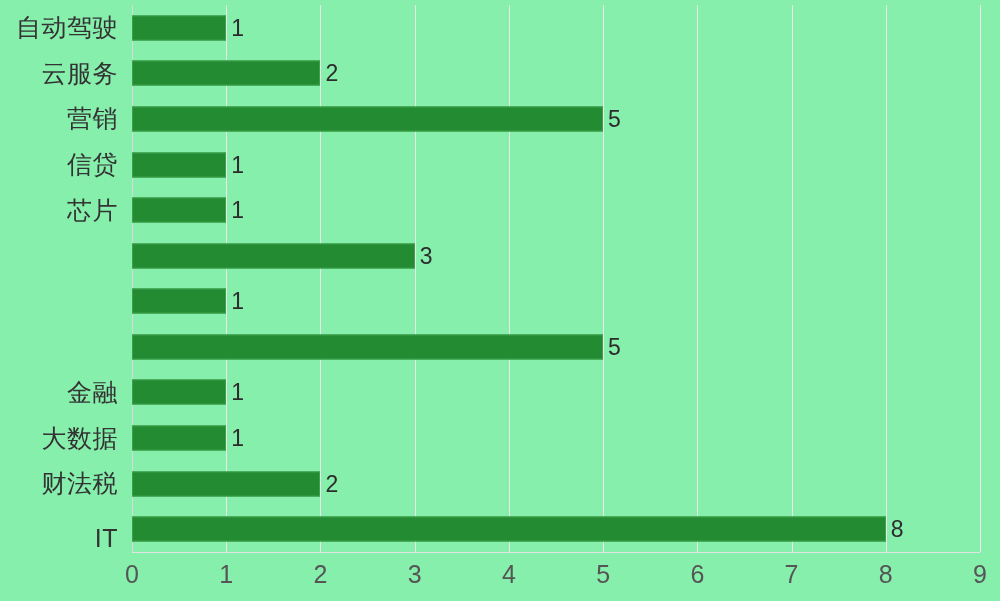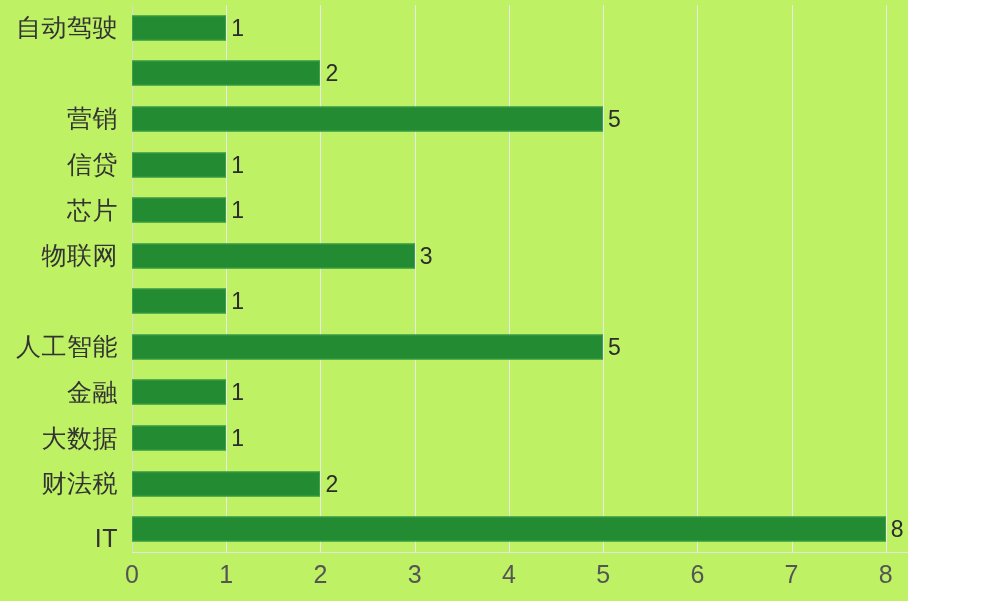--- a/index.html
+++ b/index.html
@@ -2,23 +2,23 @@
 <html><head>
 <meta charset="utf-8">
 <style>
   html, body {
     margin: 0;
     padding: 0;
     background: #ffffff;
   }
   #chart-root {
     position: relative;
-    width: 908px;
+    width: 1000px;
     height: 601px;
-    background: #bef264;
+    background: #86efac;
     font-family: "Liberation Sans", "DejaVu Sans", sans-serif;
     overflow: hidden;
   }
 
   
   #plot-area {
     position: absolute;
     left: 132px;
     top: 5px;
     width: 848px;
@@ -110,25 +110,24 @@
     background: #e3e3e3;
   }
 </style>
 </head>
 <body>
 
 <div id="chart-root">
 
   <div id="category-axis">
       <div class="cat-label" style="top: 0px; height: 45.5833px; color: rgb(51, 51, 51);">自动驾驶</div>
+      <div class="cat-label" style="top: 45.5833px; height: 45.5833px; color: rgb(51, 51, 51);">云服务</div>
       <div class="cat-label" style="top: 91.1667px; height: 45.5833px; color: rgb(51, 51, 51);">营销</div>
       <div class="cat-label" style="top: 136.75px; height: 45.5833px; color: rgb(51, 51, 51);">信贷</div>
       <div class="cat-label" style="top: 182.333px; height: 45.5833px; color: rgb(51, 51, 51);">芯片</div>
-      <div class="cat-label" style="top: 227.917px; height: 45.5833px; color: rgb(51, 51, 51);">物联网</div>
-      <div class="cat-label" style="top: 319.083px; height: 45.5833px; color: rgb(51, 51, 51);">人工智能</div>
       <div class="cat-label" style="top: 364.667px; height: 45.5833px; color: rgb(51, 51, 51); text-align: right;">金融</div>
       <div class="cat-label" style="top: 410.25px; height: 45.5833px; color: rgb(51, 51, 51);">大数据</div>
       <div class="cat-label" style="top: 455.833px; height: 45.5833px; color: rgb(51, 51, 51);">财法税</div>
       <div class="cat-label" style="top: 511px; height: 45.5833px; color: rgb(51, 51, 51);">IT</div>
     </div>
 
   <div id="plot-area">
     <div id="gridlines">
         <div class="gridline axis-zero" style="left: 0px;"></div>
         <div class="gridline" style="left: 94.2222px;"></div>

